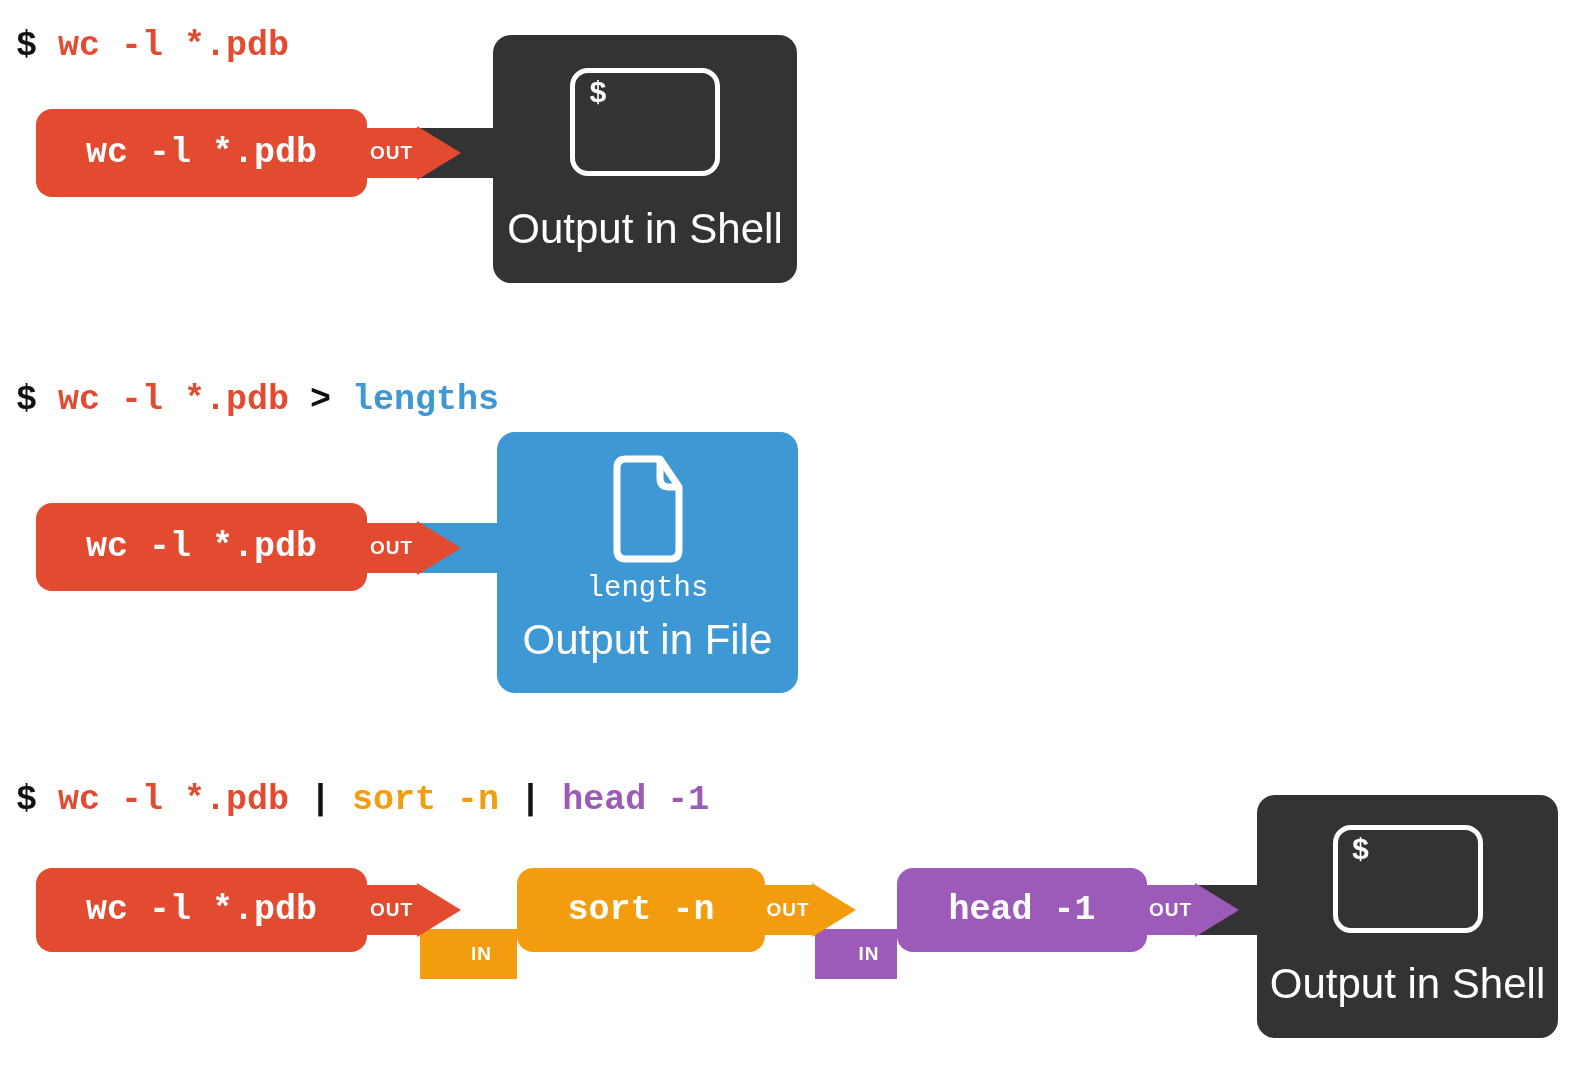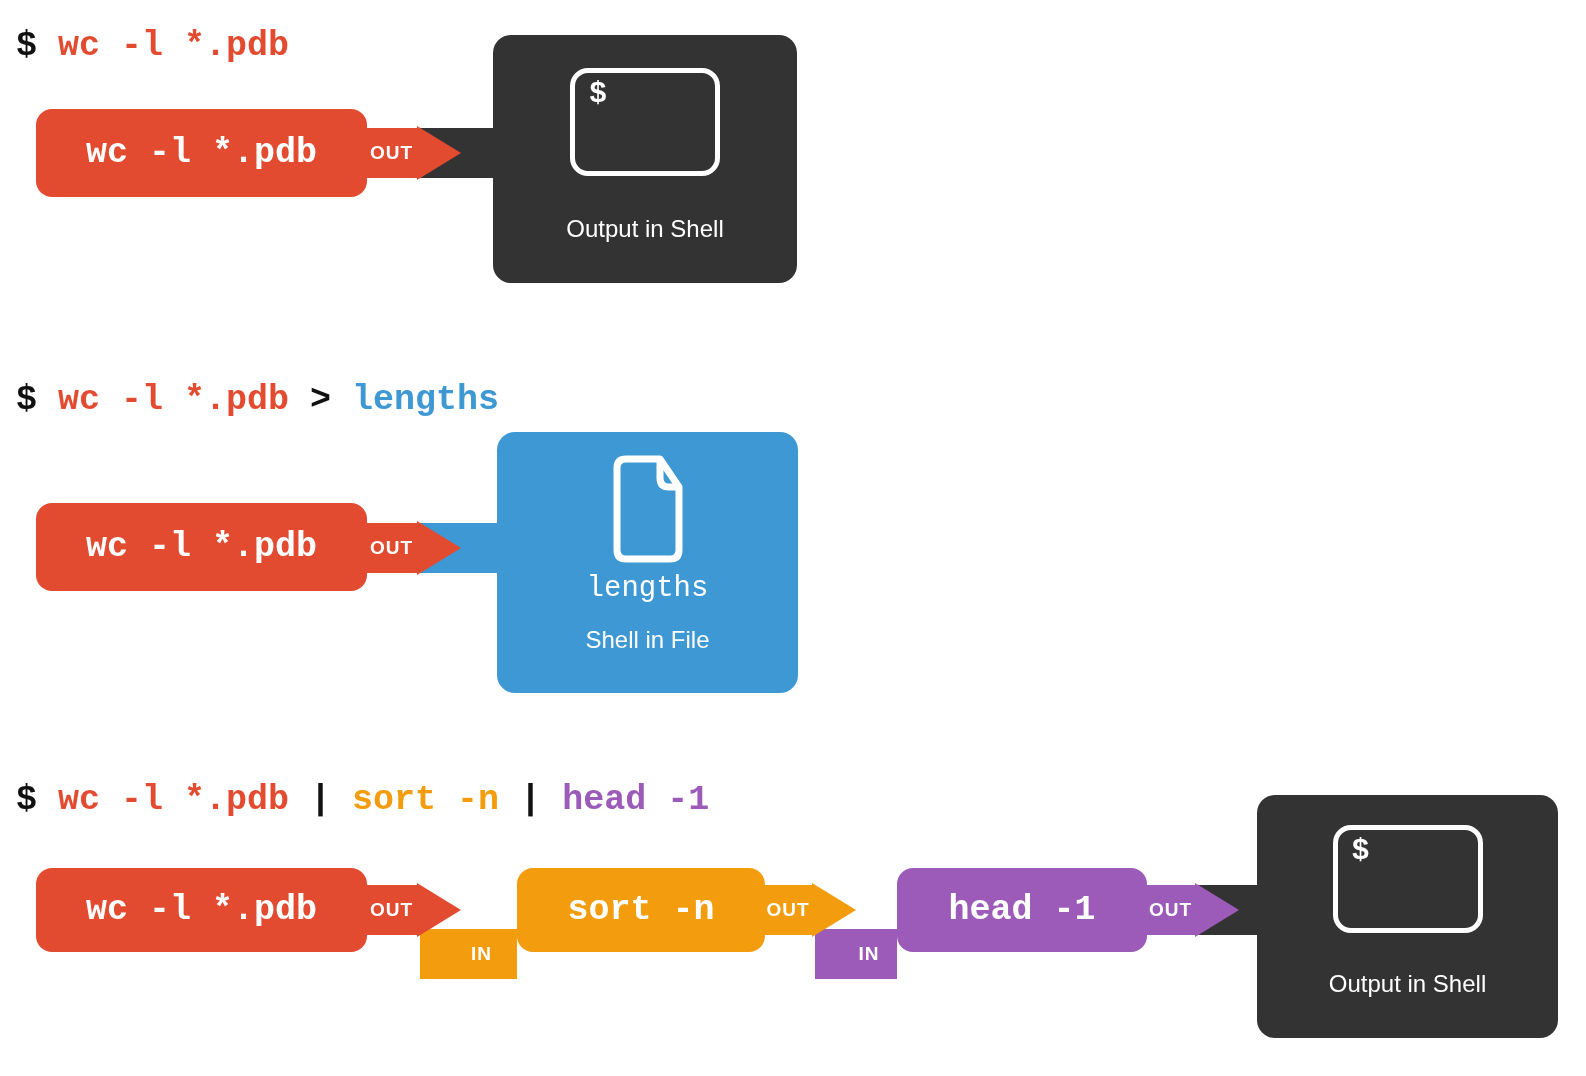--- a/index.html
+++ b/index.html
@@ -37,21 +37,21 @@
   .arrow{position:absolute;width:0;height:0;z-index:3;
          border-top:27px solid transparent;border-bottom:27px solid transparent;
          border-left:44px solid #000;}
   .arrow.red{border-left-color:var(--red);}
   .arrow.orange{border-left-color:var(--orange);}
   .arrow.purple{border-left-color:var(--purple);}
 
   
   .sink{position:absolute;border-radius:18px;z-index:2;display:flex;
         flex-direction:column;align-items:center;box-sizing:border-box;color:#fff;}
-  .caption{color:#fff;font-size:24px;font-weight:normal;line-height:38px;}
+  .caption{color:#fff;font-size:42px;font-weight:normal;line-height:38px;}
   .filename{color:#fff;font-family:"Liberation Mono","DejaVu Sans Mono",monospace;
             font-size:29px;line-height:34px;}
   .term{width:150px;height:108px;border:5px solid #fff;border-radius:18px;
         position:relative;box-sizing:border-box;}
   .term .dollar{position:absolute;left:14px;top:4px;color:#fff;font-weight:bold;
         font-size:30px;font-family:"Liberation Mono","DejaVu Sans Mono",monospace;}
   .file-icon{display:block;}
 
   
   .r1-cmd{top:25px;}
@@ -126,21 +126,21 @@
   </div>
   <div class="tab r2-out">OUT</div>
   <div class="arrow red r2-arrow"></div>
 
   <div class="sink fill-blue r2-sink">
     <svg class="file-icon" width="84" height="112" viewBox="0 0 84 112">
       <path d="M54 6 H20 Q11 6 11 15 V97 Q11 106 20 106 H64 Q73 106 73 97 V34 Z" fill="none" stroke="#fff" stroke-width="7" stroke-linejoin="round"></path>
       <path d="M54 6 V25 Q54 34 63 34 H73" fill="none" stroke="#fff" stroke-width="7" stroke-linejoin="round"></path>
     </svg>
     <div class="filename r2-name">lengths</div>
-    <div class="caption r2-cap">Shell in File</div>
+    <div class="caption r2-cap">Output in File</div>
   </div>
 
   <div class="cmdline r3-cmd">
     <span class="c-ink">$</span>
       <span class="c-red">wc -l *.pdb</span>
       <span class="c-ink">|</span>
       <span class="c-orange">sort -n</span>
       <span class="c-ink">|</span>
       <span class="c-purple">head -1</span>
   </div>

